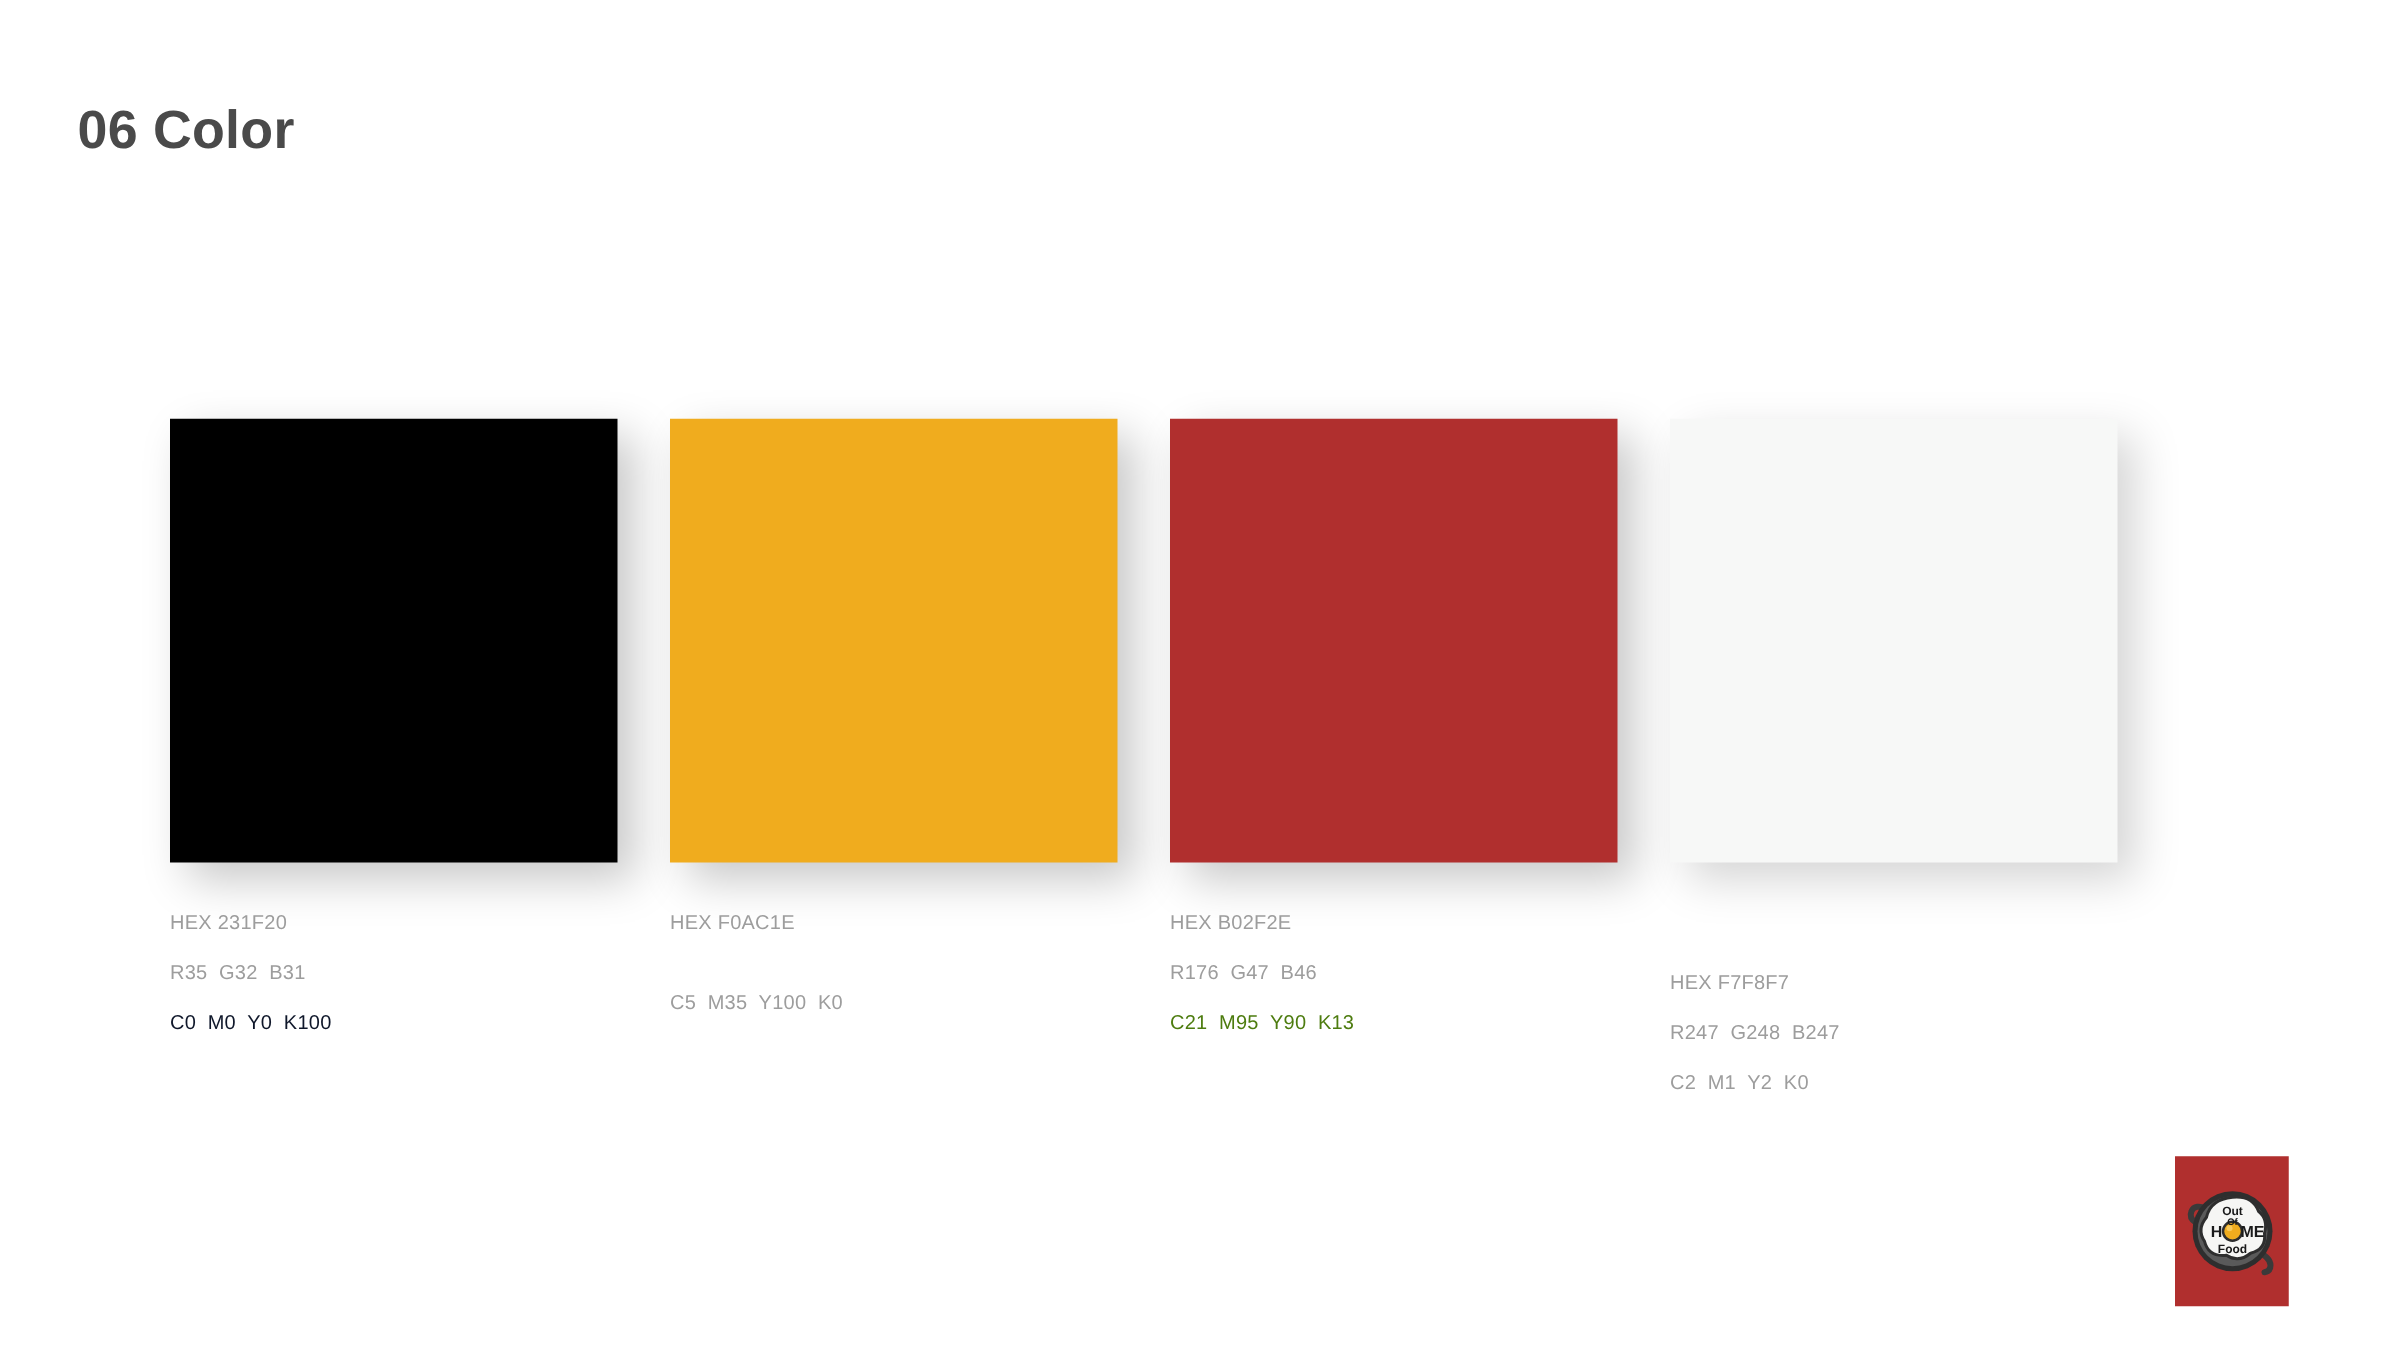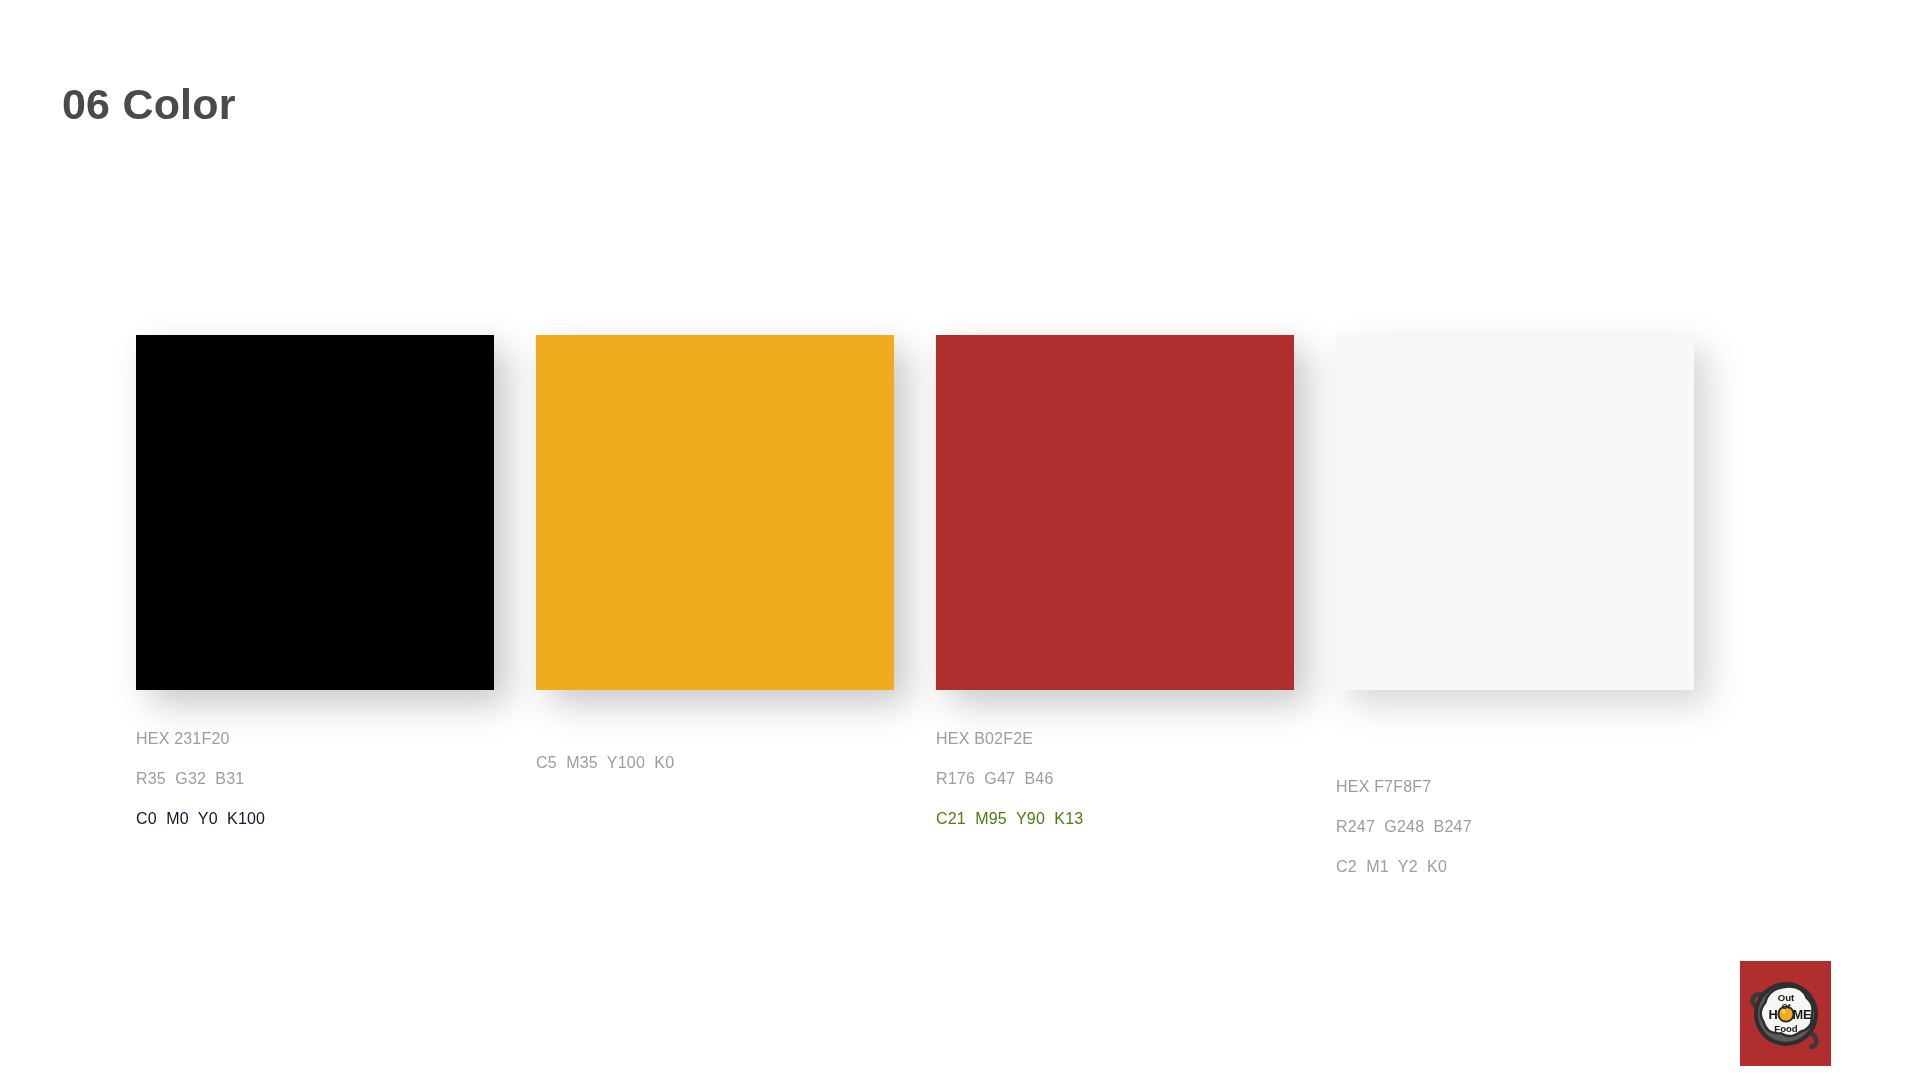--- a/index.html
+++ b/index.html
@@ -63,26 +63,25 @@
     white-space: pre;
     letter-spacing: 0.2px;
   }
 
   
   .logo-badge {
     position: absolute;
     left: 1740px;
     top: 925px;
     width: 91px;
-    height: 105px;
+    height: 120px;
     background: #b02f2e;
     display: flex;
     align-items: center;
     justify-content: center;
-    margin-top: 36px;
   }
 
   .logo-badge svg {
     display: block;
   }
 </style>
 </head>
 <body>
 
 <div class="page-title" style="color: rgb(74, 74, 74);">06 Color</div>
@@ -94,20 +93,21 @@
     <div class="swatch-meta">
       <div class="meta-line" style="color: rgb(157, 157, 157);">HEX 231F20</div>
       <div class="meta-line" style="color: rgb(157, 157, 157);">R35  G32  B31</div>
       <div class="meta-line" style="color: #0f172a;">C0  M0  Y0  K100</div>
     </div>
   </div>
 
   <div class="swatch-col">
     <div class="swatch-chip" style="background:#F0AC1E;"></div>
     <div class="swatch-meta">
+      <div class="meta-line" style="color: rgb(157, 157, 157);">HEX F0AC1E</div>
       <div class="meta-line" style="color: rgb(157, 157, 157); margin-top: 24px;">C5  M35  Y100  K0</div>
     </div>
   </div>
 
   <div class="swatch-col">
     <div class="swatch-chip" style="background:#B02F2E;"></div>
     <div class="swatch-meta">
       <div class="meta-line" style="color: rgb(157, 157, 157);">HEX B02F2E</div>
       <div class="meta-line" style="color: rgb(157, 157, 157);">R176  G47  B46</div>
       <div class="meta-line" style="color: #4d7c0f;">C21  M95  Y90  K13</div>

